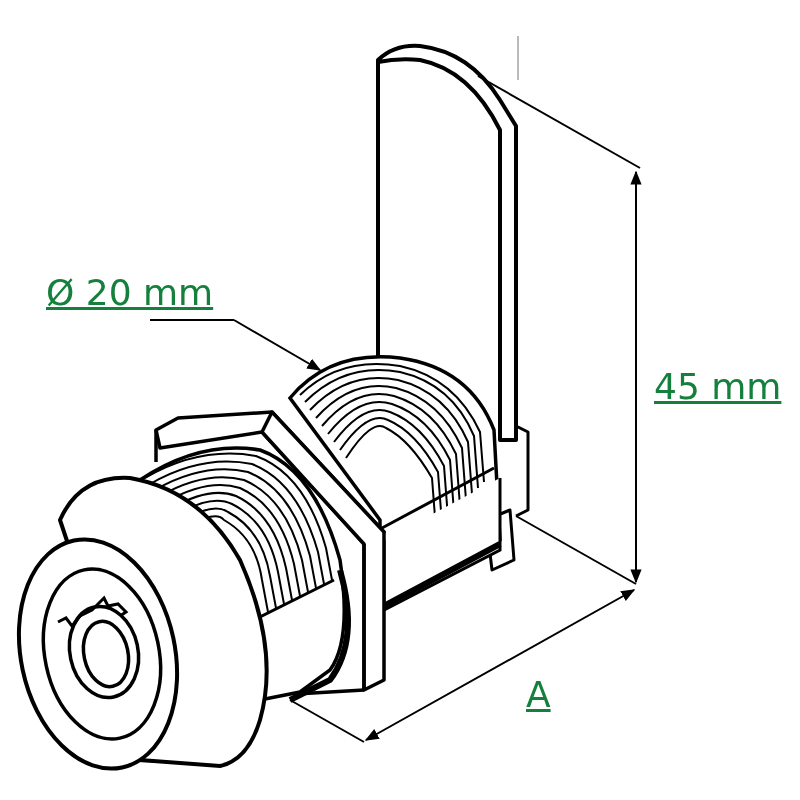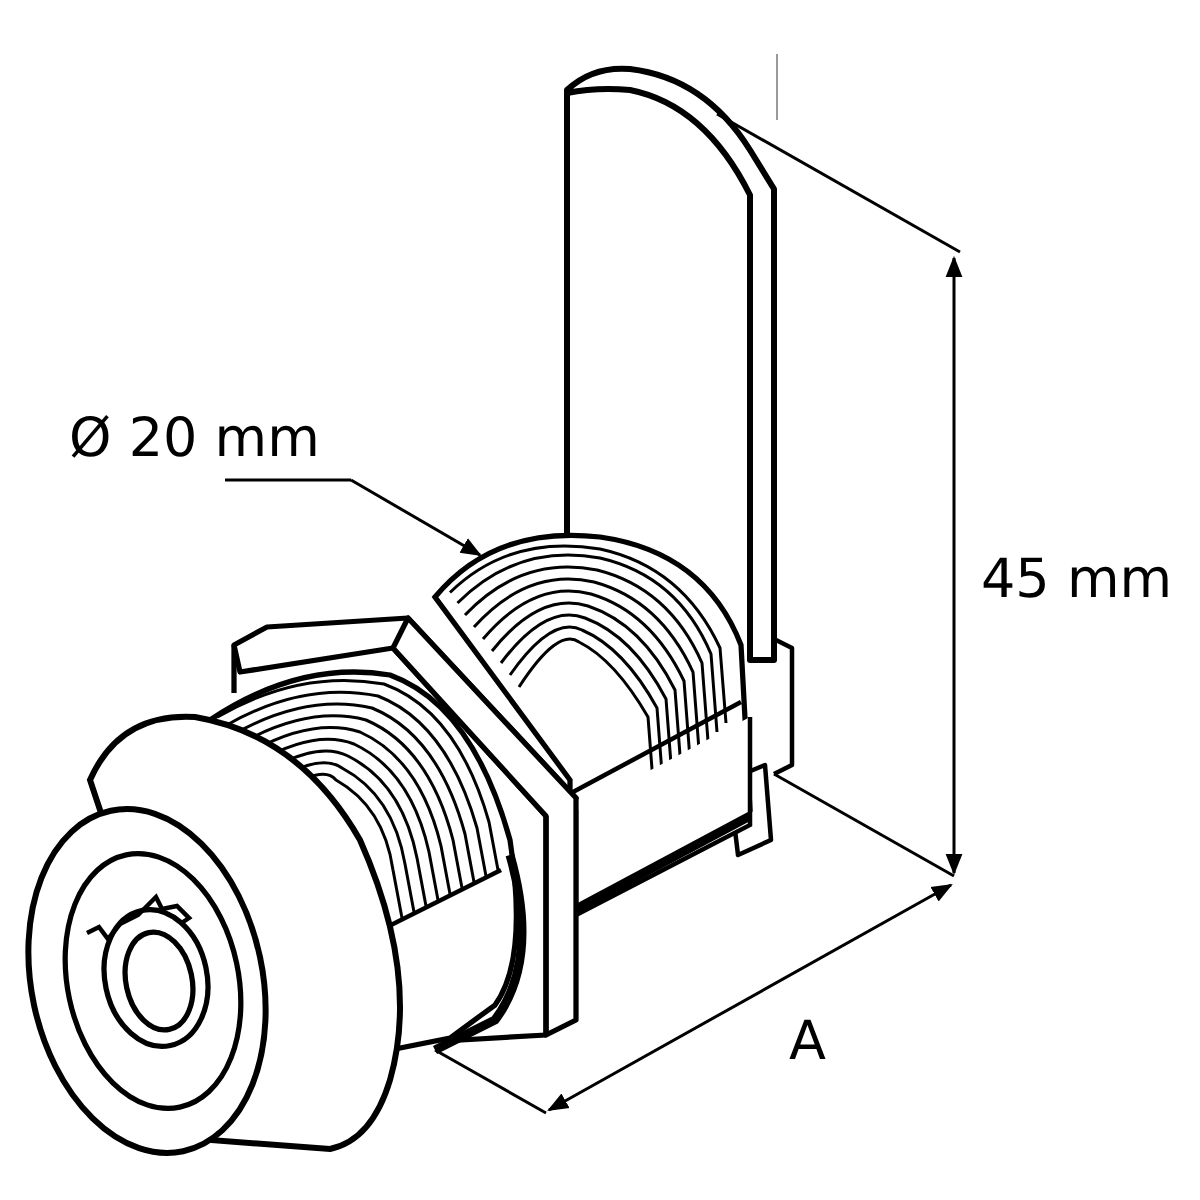--- a/index.html
+++ b/index.html
@@ -1,23 +1,24 @@
 <!DOCTYPE html>
 <html><head>
   <meta charset="utf-8">
   <style>
     html, body { margin: 0; padding: 0; background: #ffffff; }
     body { width: 800px; height: 800px; position: relative; overflow: hidden; }
     #drawing { position: absolute; left: 0; top: 0; width: 800px; height: 800px; }
     .lbl {
       position: absolute;
       font-family: "DejaVu Sans", sans-serif;
-      color: #000000;
+      color: #15803d;
       white-space: nowrap;
       line-height: 1;
+      text-decoration: underline;
     }
     #lbl-diam { left: 46px; top: 275px; font-size: 36px; }
     #lbl-height { left: 654px; top: 369px; font-size: 36px; }
     #lbl-a { left: 526px; top: 677px; font-size: 36px; }
   </style>
 </head>
 <body>
 
 <svg id="drawing" viewBox="0 0 800 800" xmlns="http://www.w3.org/2000/svg">
   <defs>

